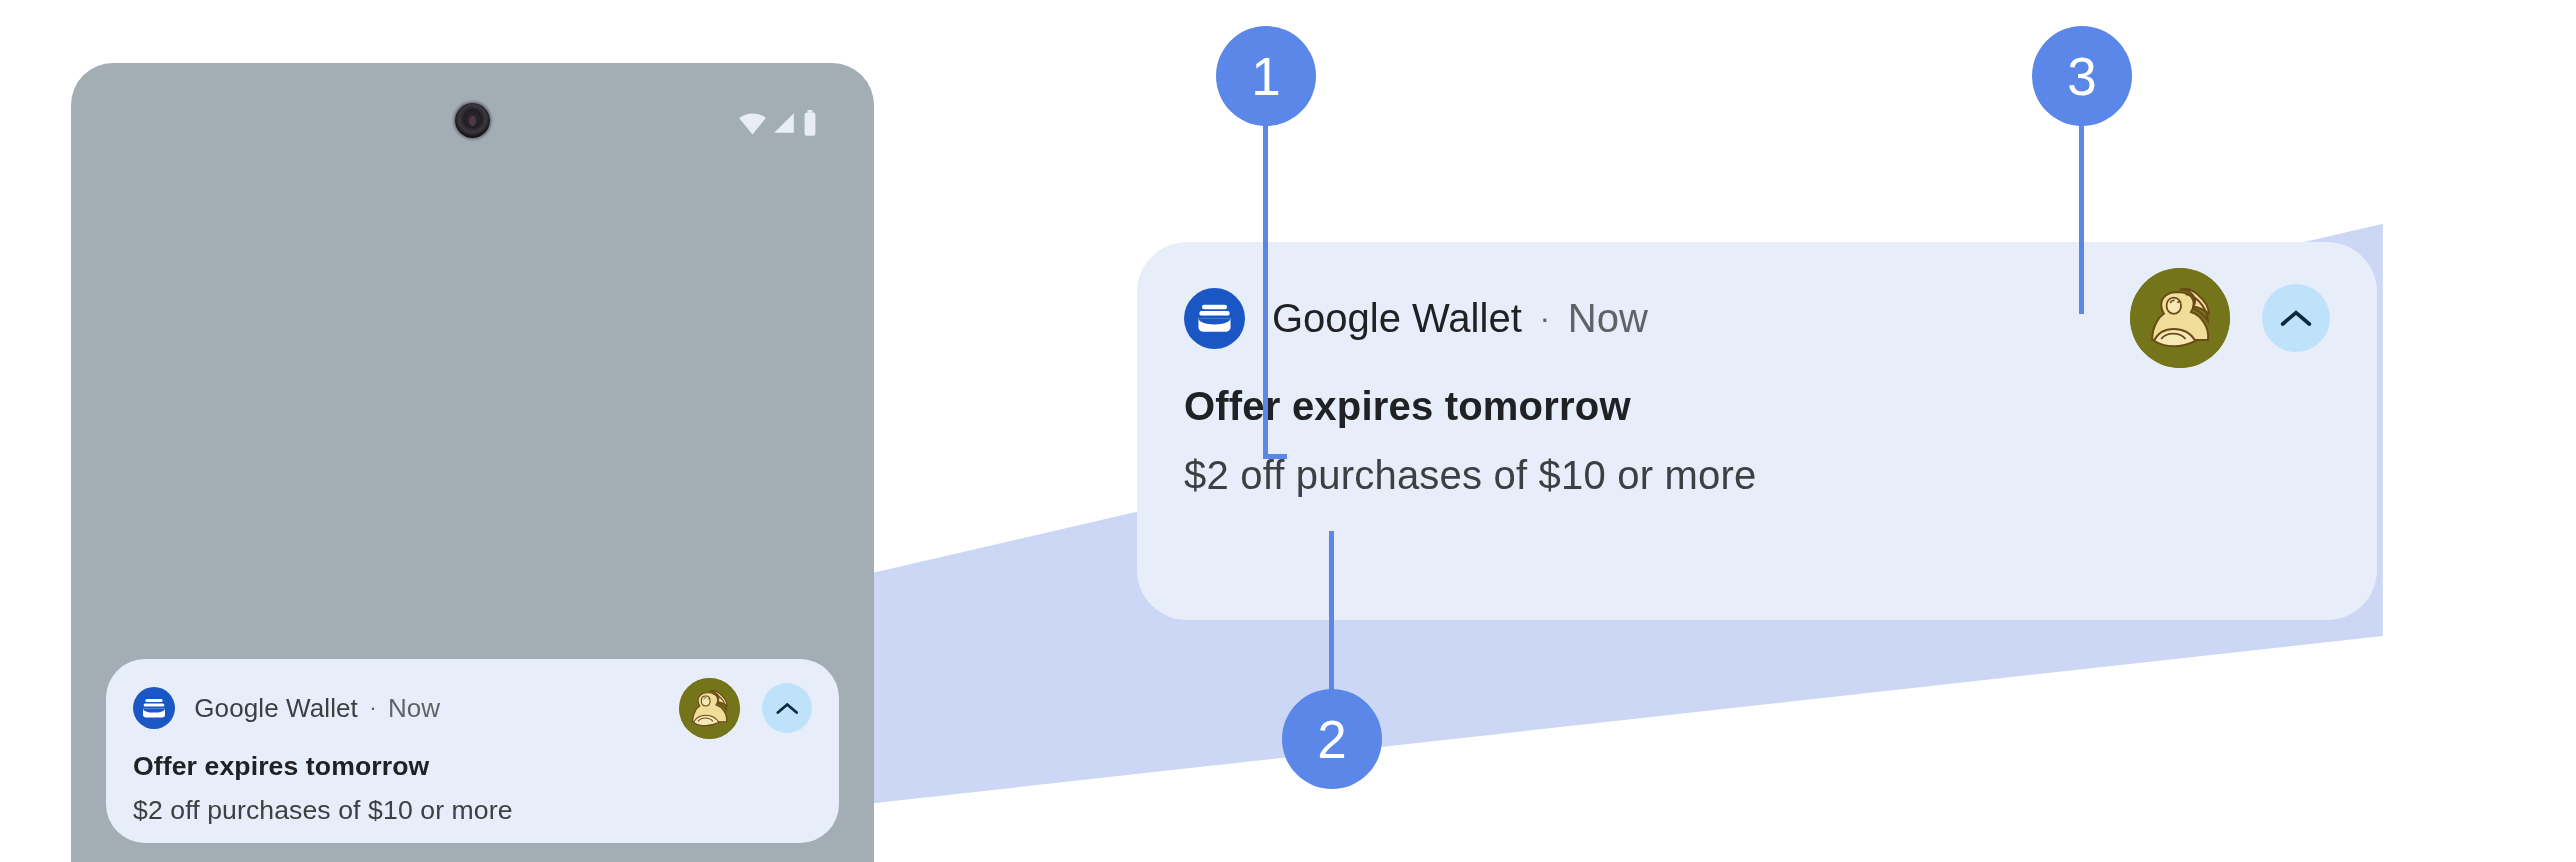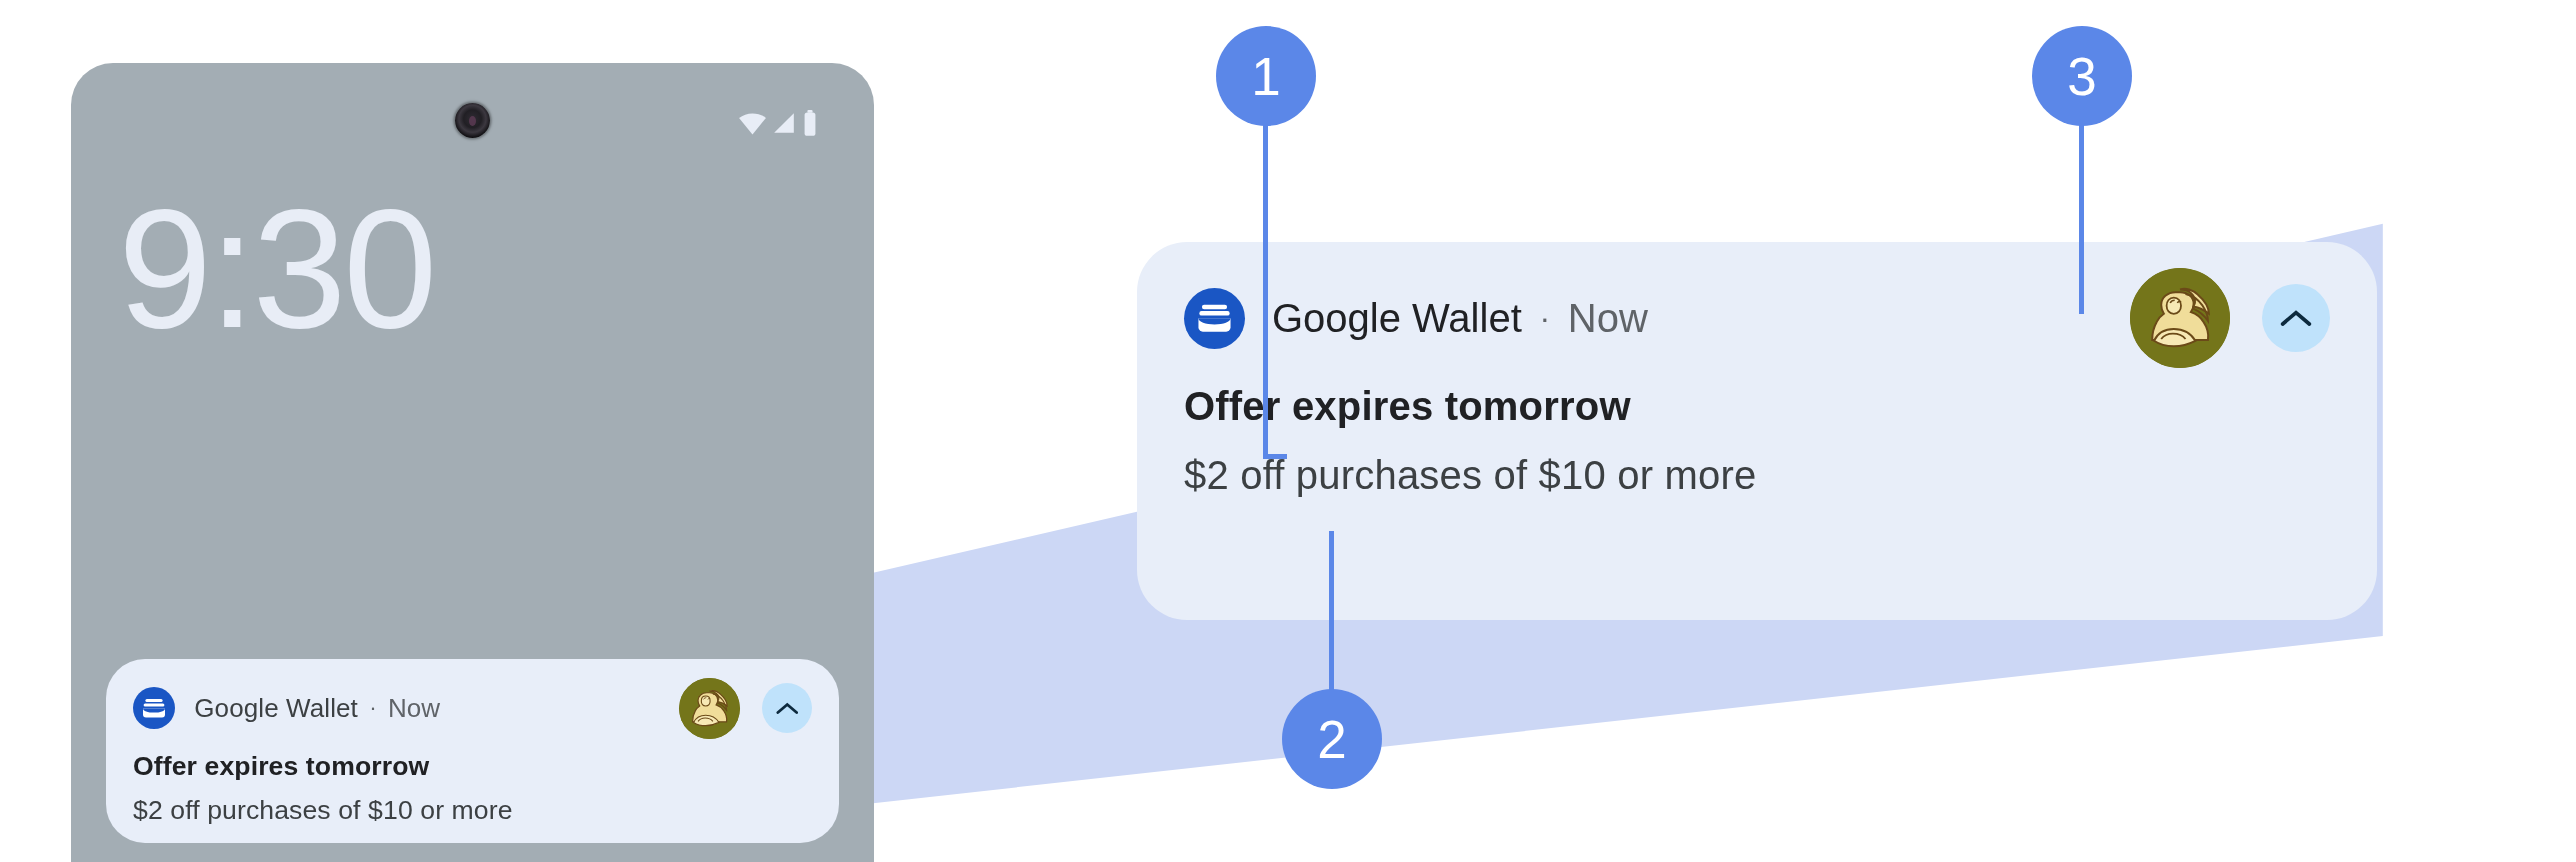--- a/index.html
+++ b/index.html
@@ -263,21 +263,20 @@
       </svg>
       <svg width="24" height="24" viewBox="0 0 22 22">
         <path fill="#e8edf6" d="M20 2v18H2L20 2z"></path>
       </svg>
       <svg width="16" height="26" viewBox="0 0 14 24">
         <rect x="4.6" y="0" width="4.8" height="2.6" rx="1" fill="#e8edf6"></rect>
         <rect x="2" y="2.2" width="10" height="21.6" rx="2.4" fill="#e8edf6"></rect>
       </svg>
     </div>
 
-    <div class="clock">9:30</div>
 
     <div class="notif-small">
       <div class="row-head">
 
         <div class="wallet-badge">
           <svg width="24" height="21" viewBox="0 0 24 21">
             <rect x="3.4" y="1" width="17.2" height="3.1" rx="1.5" fill="#ffffff"></rect>
             <rect x="1.6" y="5.4" width="20.8" height="3.1" rx="1.5" fill="#ffffff"></rect>
             <path d="M1 10.4h22v6.1a3 3 0 0 1-3 3H4a3 3 0 0 1-3-3v-6.1z" fill="#ffffff"></path>
             <path d="M1 10.4h22c0 2.6-4.9 4.2-11 4.2S1 13 1 10.4z" fill="#1a56c4"></path>

